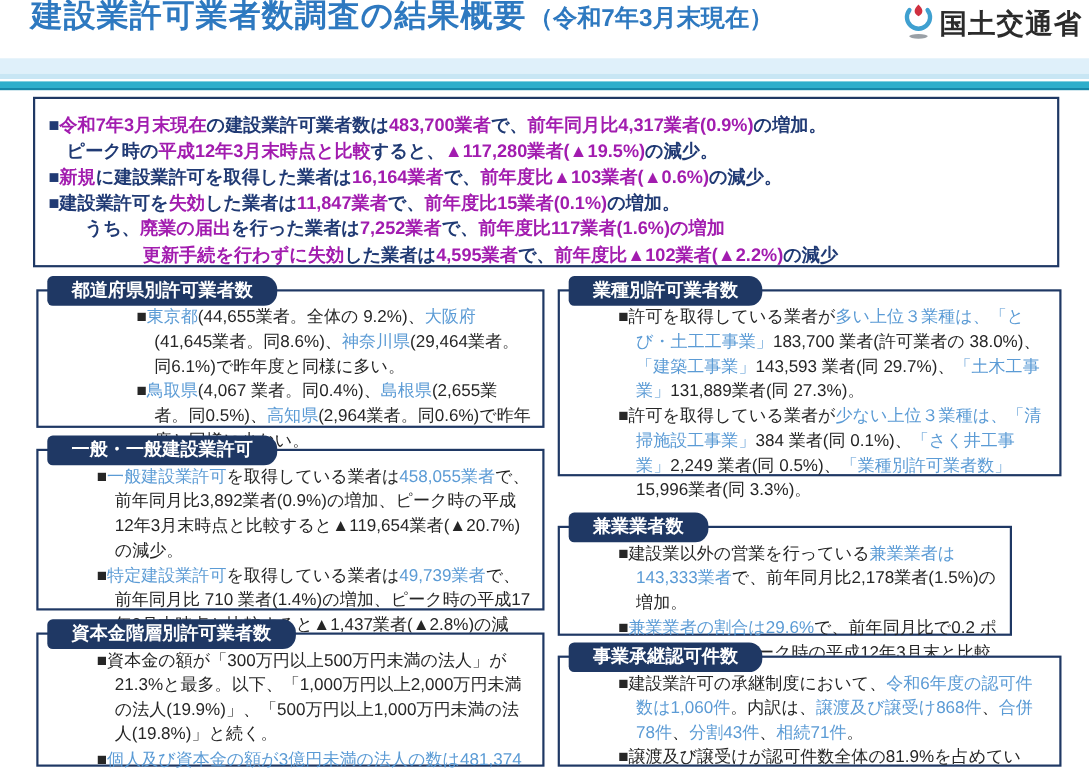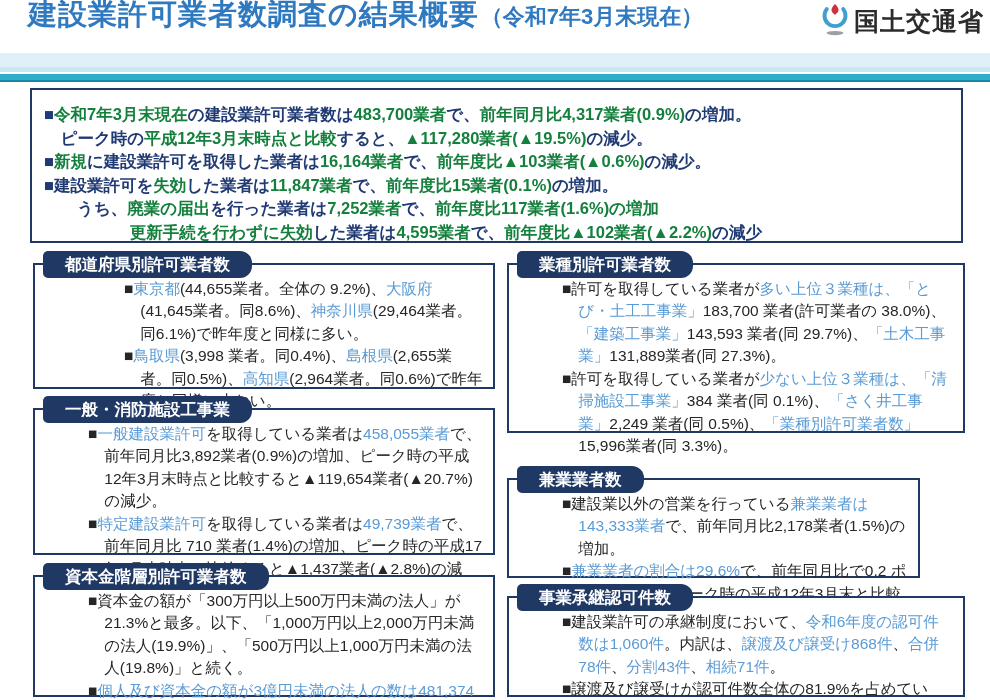--- a/index.html
+++ b/index.html
@@ -34,21 +34,21 @@
     border-radius:5px 12px 12px 5px;white-space:nowrap;
   }
   .content{padding:13px 10px 6px 12px;}
   .national-box .content{font-weight:bold;font-size:16.5px;line-height:1.43;}
   .col-box .content{font-size:15.5px;line-height:1.45;color:#262626;}
   .line{margin:0;}
   .hang{padding-left:1.05em;text-indent:-1.05em;margin-left:41px;}
 
   
   .c-navy{color:#203A74;}
-  .c-blue{color:#15803d;}
+  .c-blue{color:#a21caf;}
   .c-dark{color:#262626;}
   .c-lb{color:#5B9BD5;}
 
   
   #box-national{left:30px;top:88px;width:933px;height:155px;}
   #box-pref{left:33px;top:263px;width:462px;height:126px;padding-left:36px;}
   #box-gen{left:33px;top:408px;width:462px;height:147px;}
   #box-cap{left:33px;top:575px;width:462px;height:122px;}
   #box-ind{left:507px;top:263px;width:458px;height:170px;}
   #box-side{left:507px;top:478px;width:413px;height:100px;}
@@ -88,26 +88,26 @@
         <div class="line"><span class="c-navy">■建設業許可を</span><span class="c-blue">失効</span><span class="c-navy">した業者は</span><span class="c-blue">11,847業者</span><span class="c-navy">で、</span><span class="c-blue">前年度比15業者(0.1%)</span><span class="c-navy">の増加。</span></div>
         <div class="line" style="padding-left: 2em;"><span class="c-navy">うち、</span><span class="c-blue">廃業の届出</span><span class="c-navy">を行った業者は</span><span class="c-blue">7,252業者</span><span class="c-navy">で、</span><span class="c-blue">前年度比117業者(1.6%)の増加</span></div>
         <div class="line" style="padding-left: 5.2em;"><span class="c-blue">更新手続を行わずに失効</span><span class="c-navy">した業者は</span><span class="c-blue">4,595業者</span><span class="c-navy">で、</span><span class="c-blue">前年度比▲102業者(▲2.2%)</span><span class="c-navy">の減少</span></div>
       </div>
   </section>
 
   <section id="box-pref" class="box col-box">
     <div class="badge">都道府県別許可業者数</div>
     <div class="content">
         <div class="line hang"><span class="c-dark">■</span><span class="c-lb">東京都</span><span class="c-dark">(44,655業者。全体の 9.2%)、</span><span class="c-lb">大阪府</span><span class="c-dark">(41,645業者。同8.6%)、</span><span class="c-lb">神奈川県</span><span class="c-dark">(29,464業者。同6.1%)で昨年度と同様に多い。</span></div>
-        <div class="line hang"><span class="c-dark">■</span><span class="c-lb">鳥取県</span><span class="c-dark">(3,998 業者。同0.4%)、</span><span class="c-lb">島根県</span><span class="c-dark">(2,655業者。同0.5%)、</span><span class="c-lb">高知県</span><span class="c-dark">(2,964業者。同0.6%)で昨年度と同様に少ない。</span></div>
+        <div class="line hang"><span class="c-dark">■</span><span class="c-lb">鳥取県</span><span class="c-dark">(4,067 業者。同0.4%)、</span><span class="c-lb">島根県</span><span class="c-dark">(2,655業者。同0.5%)、</span><span class="c-lb">高知県</span><span class="c-dark">(2,964業者。同0.6%)で昨年度と同様に少ない。</span></div>
       </div>
   </section>
 
   <section id="box-gen" class="box col-box">
-    <div class="badge">一般・消防施設工事業</div>
+    <div class="badge">一般・一般建設業許可</div>
     <div class="content">
         <div class="line hang"><span class="c-dark">■</span><span class="c-lb">一般建設業許可</span><span class="c-dark">を取得している業者は</span><span class="c-lb">458,055業者</span><span class="c-dark">で、前年同月比3,892業者(0.9%)の増加、ピーク時の平成12年3月末時点と比較すると▲119,654業者(▲20.7%)の減少。</span></div>
         <div class="line hang"><span class="c-dark">■</span><span class="c-lb">特定建設業許可</span><span class="c-dark">を取得している業者は</span><span class="c-lb">49,739業者</span><span class="c-dark">で、前年同月比 710 業者(1.4%)の増加、ピーク時の平成17年3月末時点と比較すると▲1,437業者(▲2.8%)の減少。</span></div>
       </div>
   </section>
 
   <section id="box-cap" class="box col-box">
     <div class="badge">資本金階層別許可業者数</div>
     <div class="content">
         <div class="line hang"><span class="c-dark">■資本金の額が「300万円以上500万円未満の法人」が21.3%と最多。以下、「1,000万円以上2,000万円未満の法人(19.9%)」、「500万円以上1,000万円未満の法人(19.8%)」と続く。</span></div>

